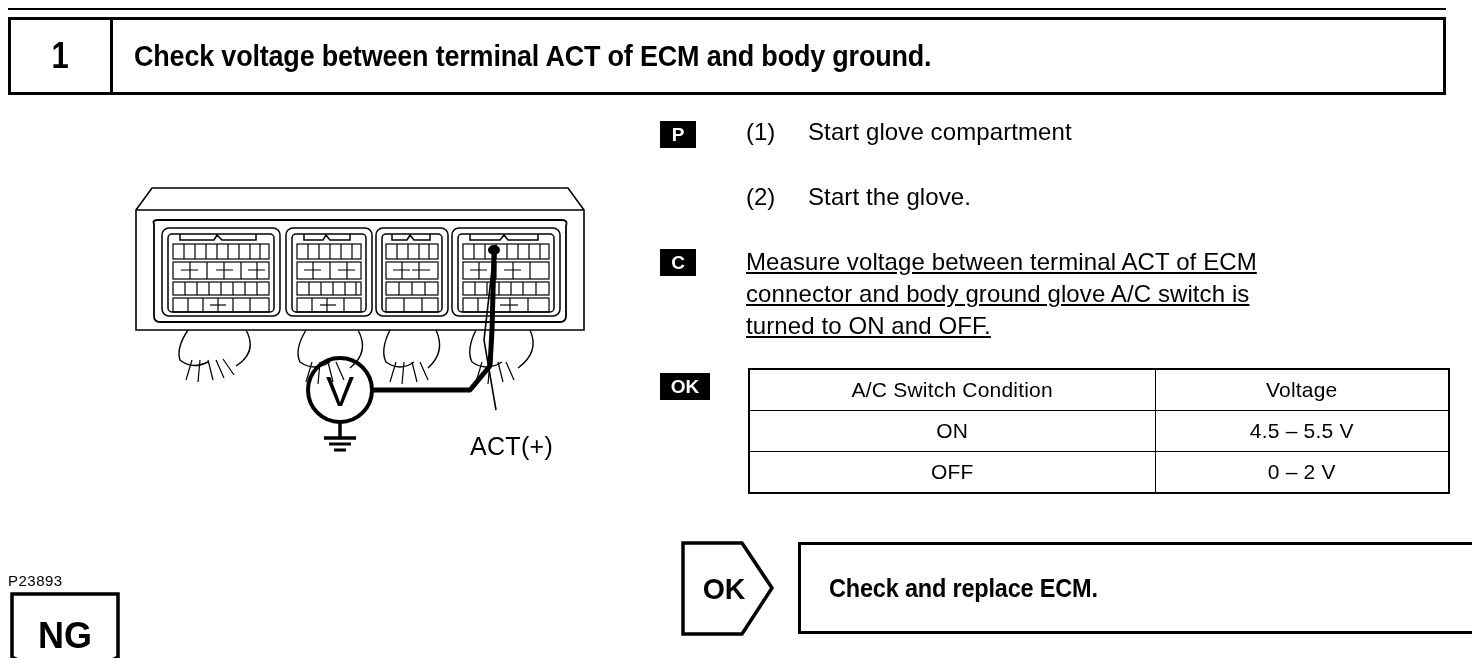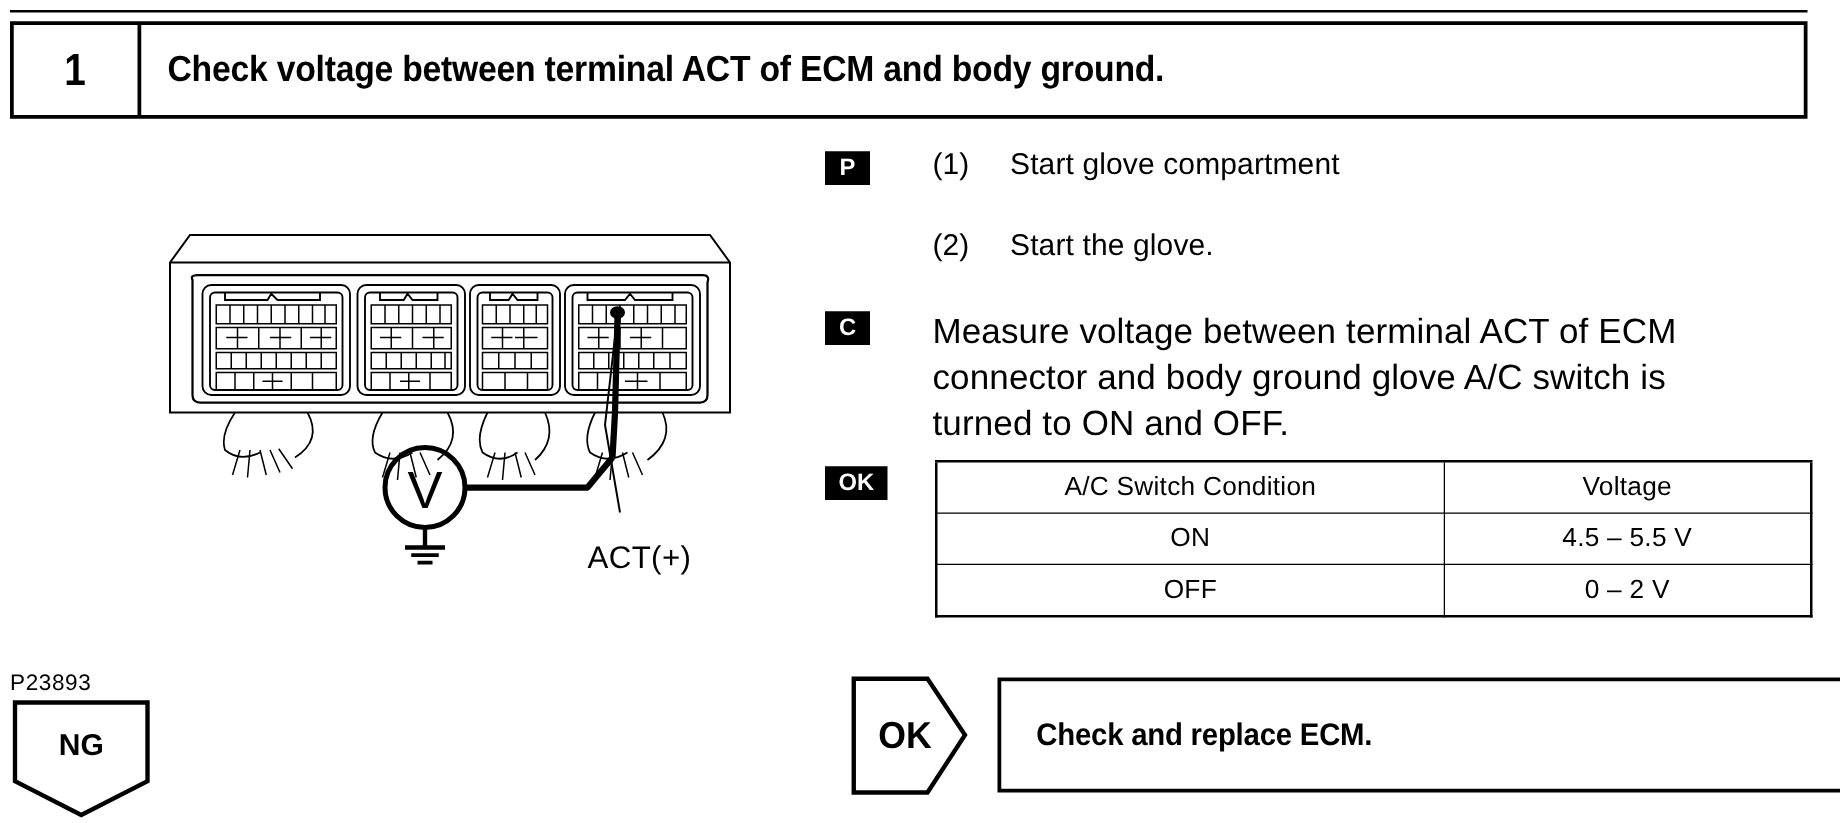--- a/index.html
+++ b/index.html
@@ -58,23 +58,23 @@
 
   .num-line{display:flex;align-items:flex-start;}
   .num-label{width:62px;flex:0 0 62px;font-size:24px;letter-spacing:0px;}
   .num-text{font-size:24px;letter-spacing:0.1px;}
 
   .row-p{position:absolute;left:0;top:0;width:800px;}
   .row-2{position:absolute;left:86px;top:65px;width:714px;}
   .row-c{position:absolute;left:0;top:128px;width:800px;}
 
   .c-paragraph{
-    font-size:28px;line-height:1.33;
+    font-size:24px;line-height:1.33;
     text-align:justify;text-justify:inter-word;
-    width:712px;letter-spacing:0.1px;
+    width:712px;letter-spacing:0.1px;text-decoration:underline;
   }
   .c-paragraph .lastline{text-align:left;}
 
   
   .table-wrap{position:absolute;left:0px;top:250px;width:800px;}
   .table-badge{position:absolute;left:0;top:5px;}
   .spec-table{
     position:absolute;left:88px;top:0;
     width:702px;border-collapse:collapse;
     border:2px solid #000;background:#fff;
@@ -104,26 +104,26 @@
   }
   .result-box{
     position:absolute;left:118px;top:2px;width:710px;height:92px;
     border:3px solid #000;box-sizing:border-box;
     display:flex;align-items:center;padding-left:28px;
   }
   .result-text{font-size:25px;font-weight:bold;letter-spacing:-0.2px;transform:scaleX(0.94);transform-origin:left center;}
 
   
   .ng-block{position:absolute;left:8px;top:536px;width:130px;}
-  .fig-id{font-size:18px;letter-spacing:0.5px;margin-bottom:2px;font-family:"Liberation Sans", sans-serif;}
+  .fig-id{font-size:15px;letter-spacing:0.5px;margin-bottom:2px;font-family:"Liberation Sans", sans-serif;margin-top:36px;}
   .ng-shape{position:relative;width:114px;height:96px;}
   .ng-shape svg{display:block;}
   .ng-text{
     position:absolute;left:0;top:24px;width:114px;text-align:center;
-    font-size:24px;font-weight:bold;letter-spacing:0px;
+    font-size:36px;font-weight:bold;letter-spacing:0px;
   }
 
   
   .diagram{position:absolute;left:118px;top:180px;width:500px;height:290px;}
   .diagram svg{display:block;}
   .act-label{
     position:absolute;left:352px;top:252px;
     font-size:25px;letter-spacing:0.3px;
   }
 </style>

